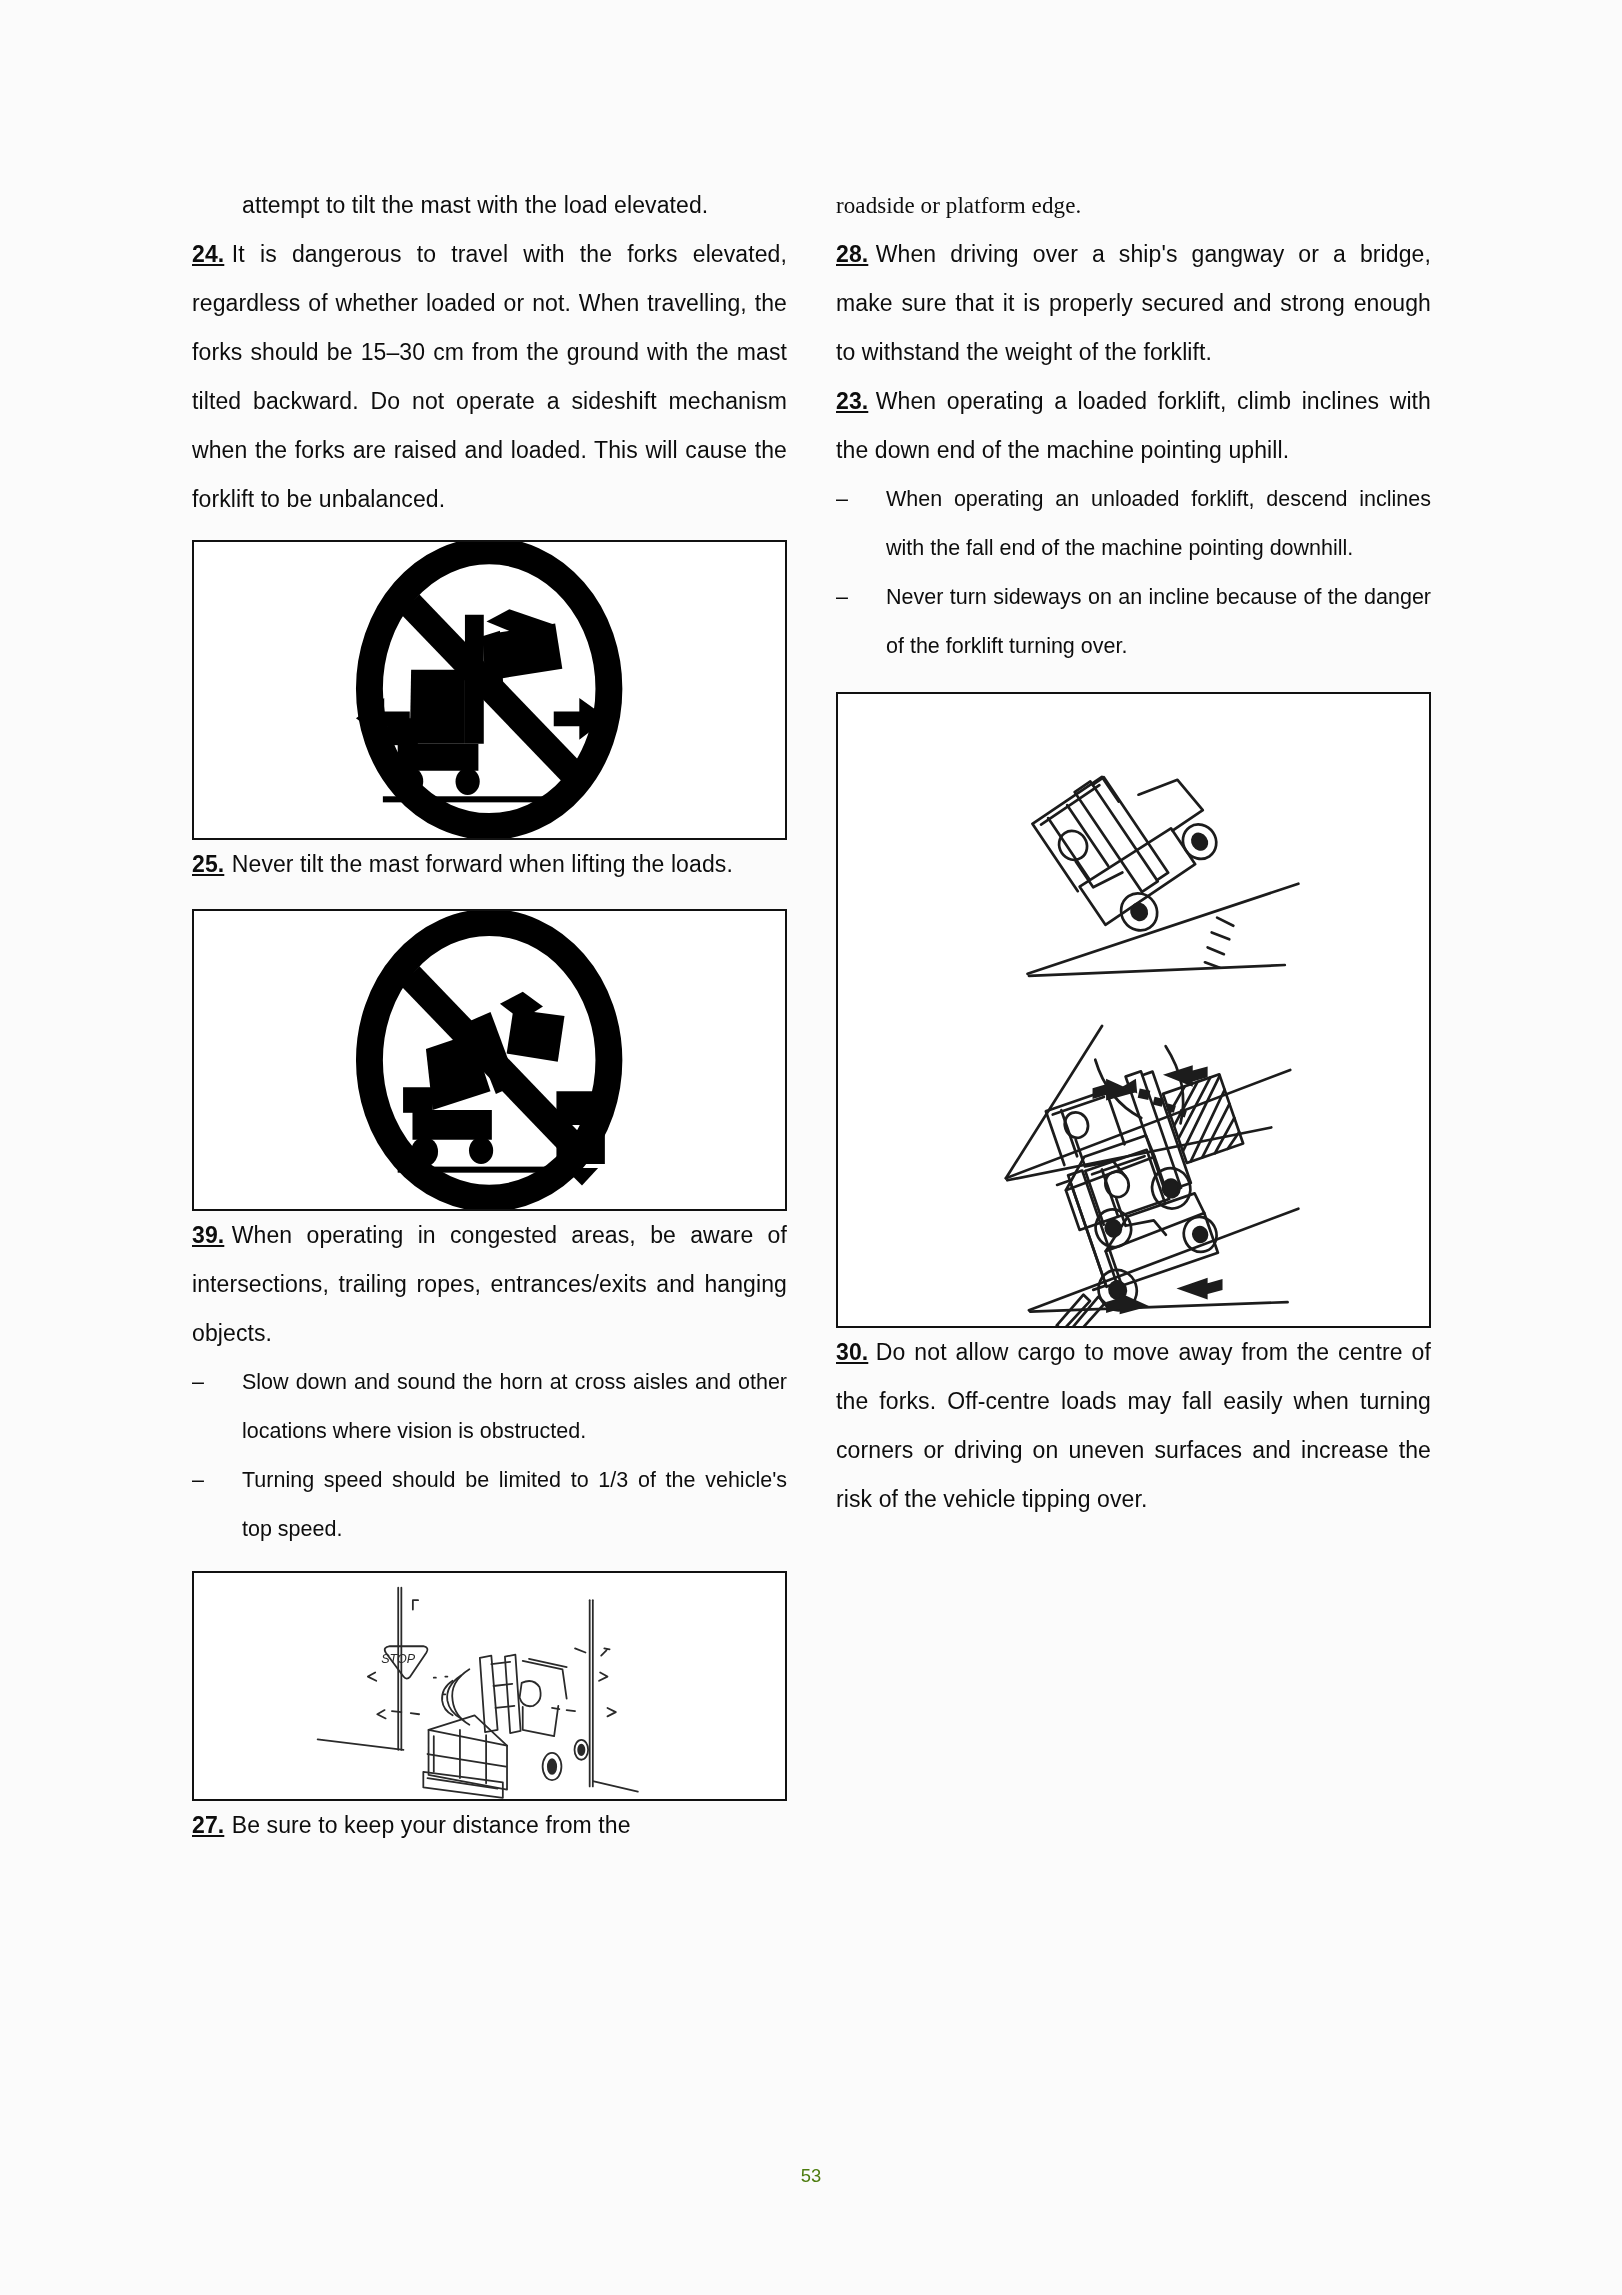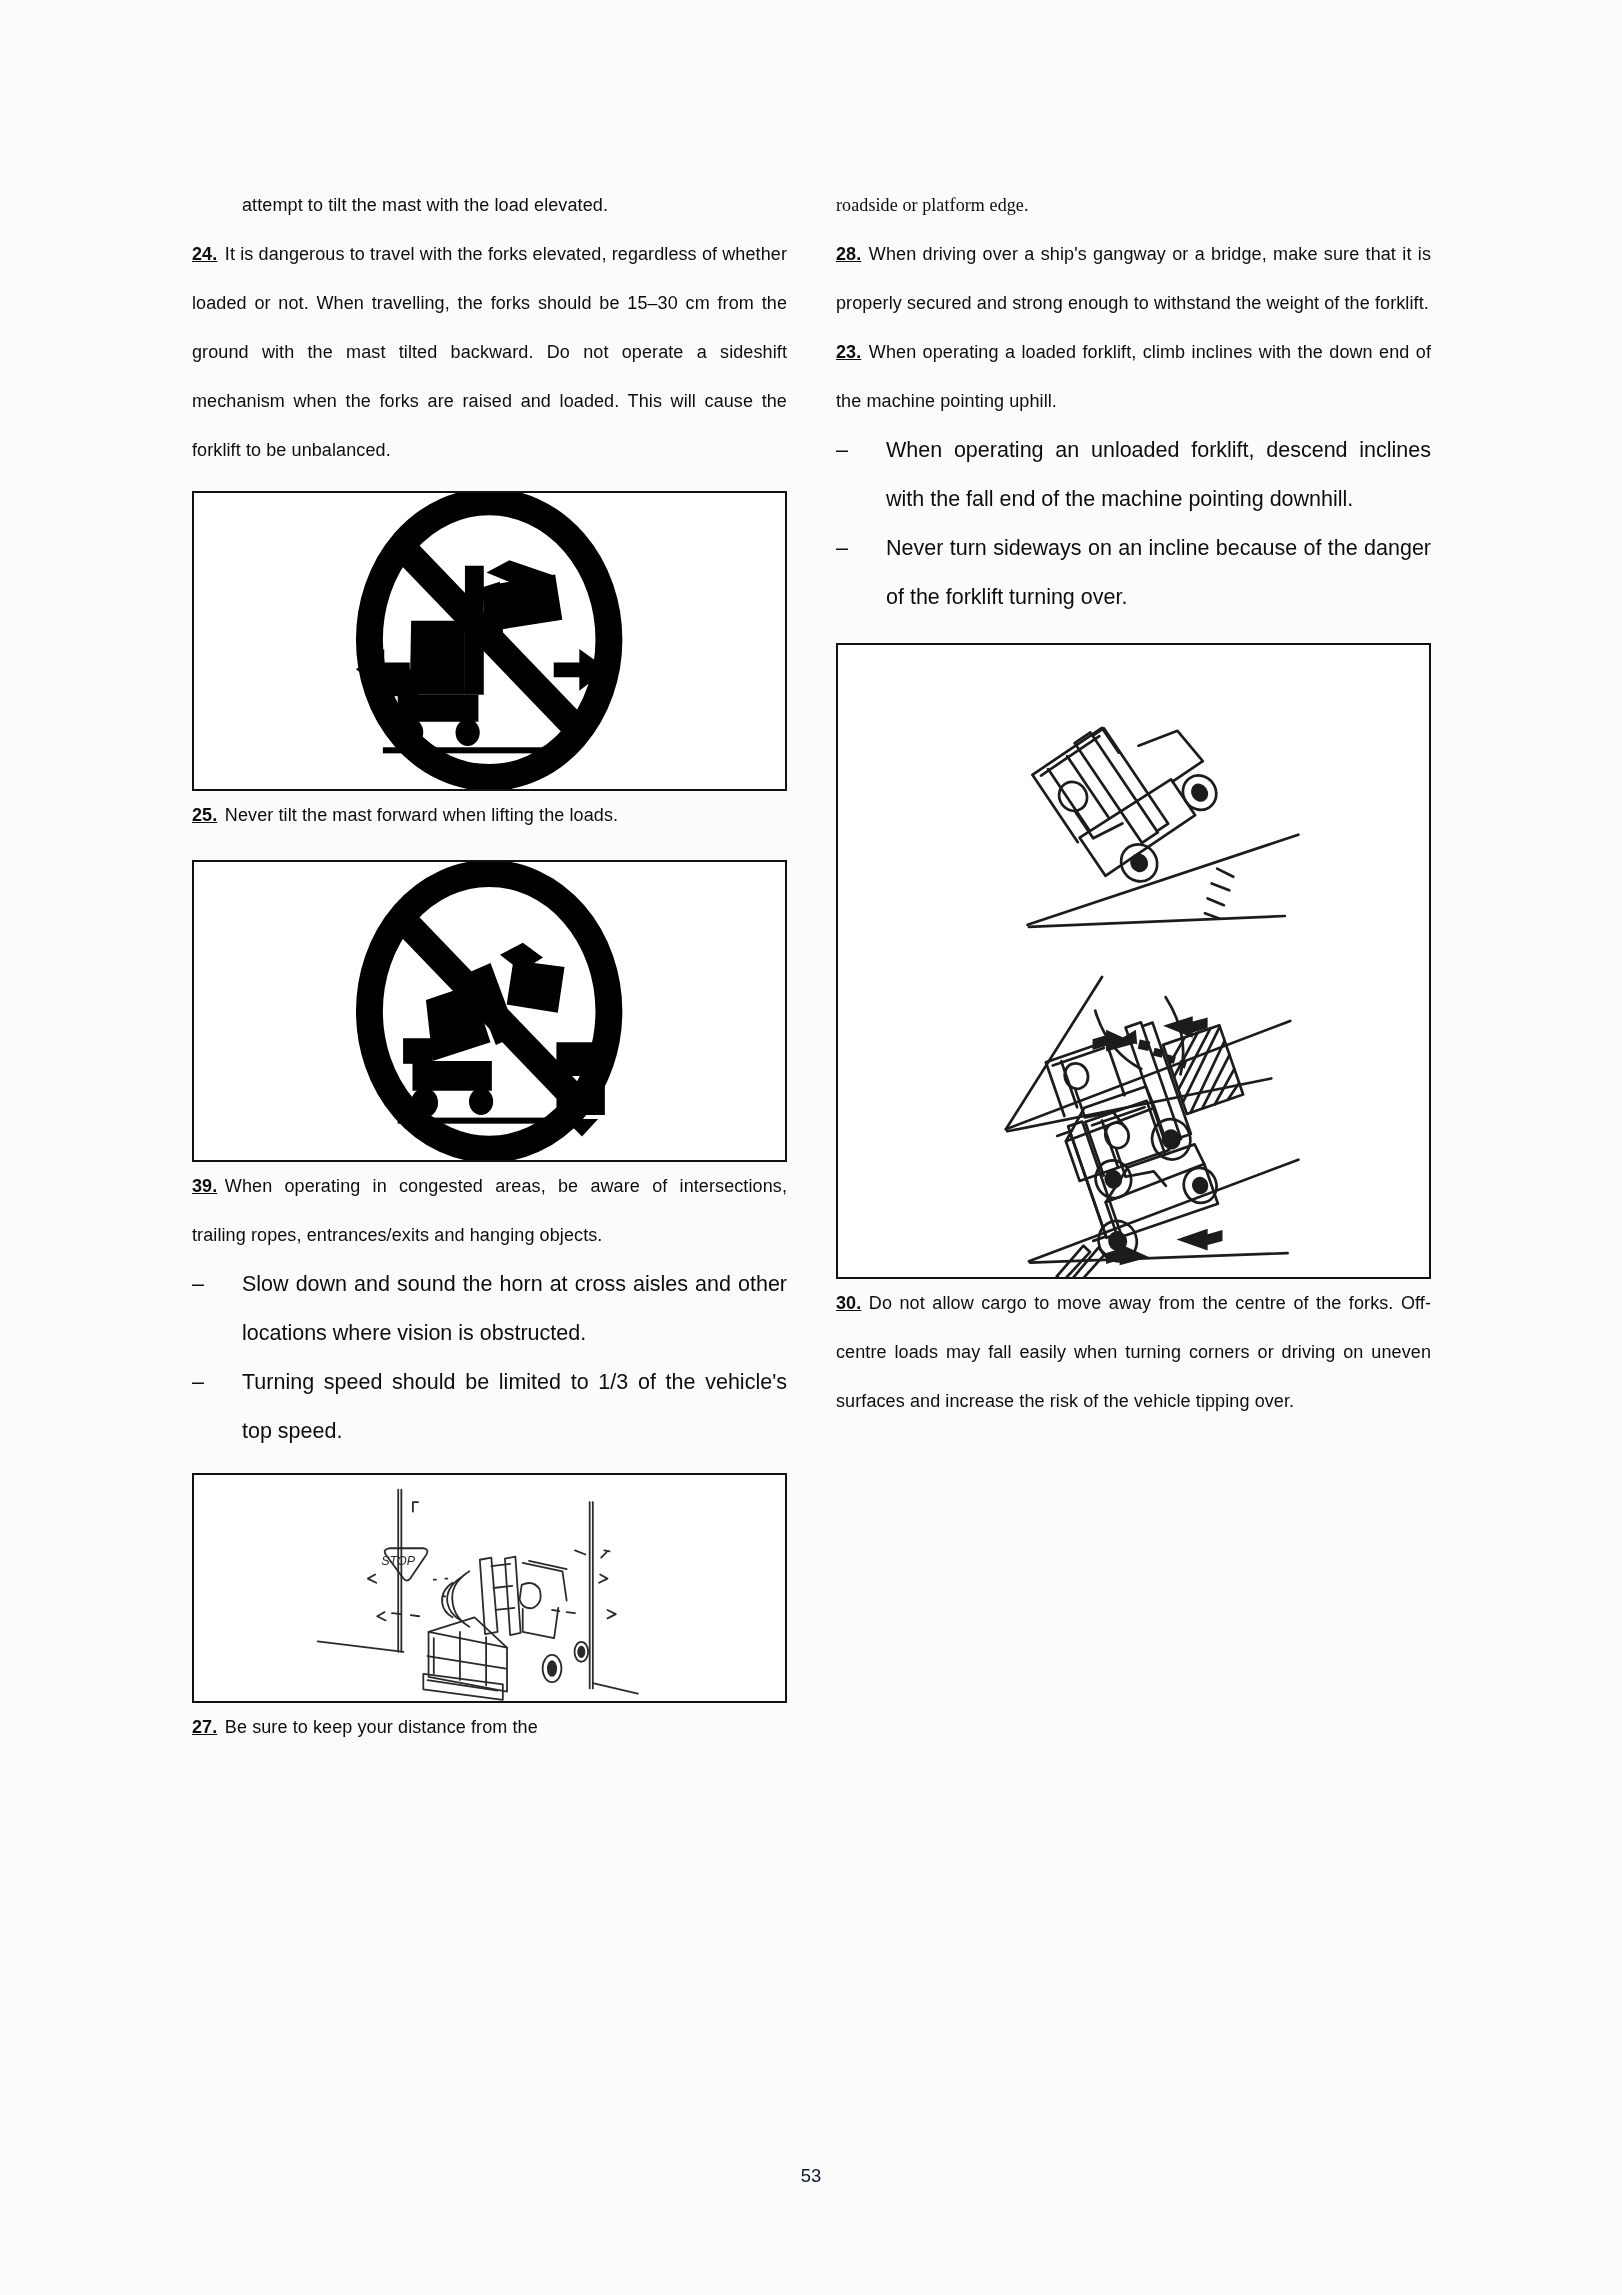--- a/index.html
+++ b/index.html
@@ -23,21 +23,21 @@
     top: 181px;
     width: 1239px;
     display: flex;
     gap: 49px;
   }
   .col {
     width: 595px;
   }
   p.para {
     margin: 0 0 0 0;
-    font-size: 18px;
+    font-size: 23px;
     line-height: 49px;
     color: #0d0d0d;
     text-align: justify;
     text-justify: inter-word;
     letter-spacing: 0.1px;
   }
   p.para.nojust { text-align: left; font-family: Liberation Serif, serif; }
   .num {
     font-weight: bold;
     text-decoration: underline;
@@ -71,21 +71,21 @@
   .fig-stop { height: 230px; margin-top: 17px; }
   .fig-incline { height: 636px; margin-top: 21px; }
   .figure svg { display: block; width: 100%; height: 100%; }
   .pagenum {
     position: absolute;
     left: 0;
     right: 0;
     top: 2165px;
     text-align: center;
     font-size: 18.4px;
-    color: #0f172a;
+    color: #4d7c0f;
   }
 </style>
 </head>
 <body>
 
 <div class="page">
 
   <div class="columns">
 
     <div class="col">

